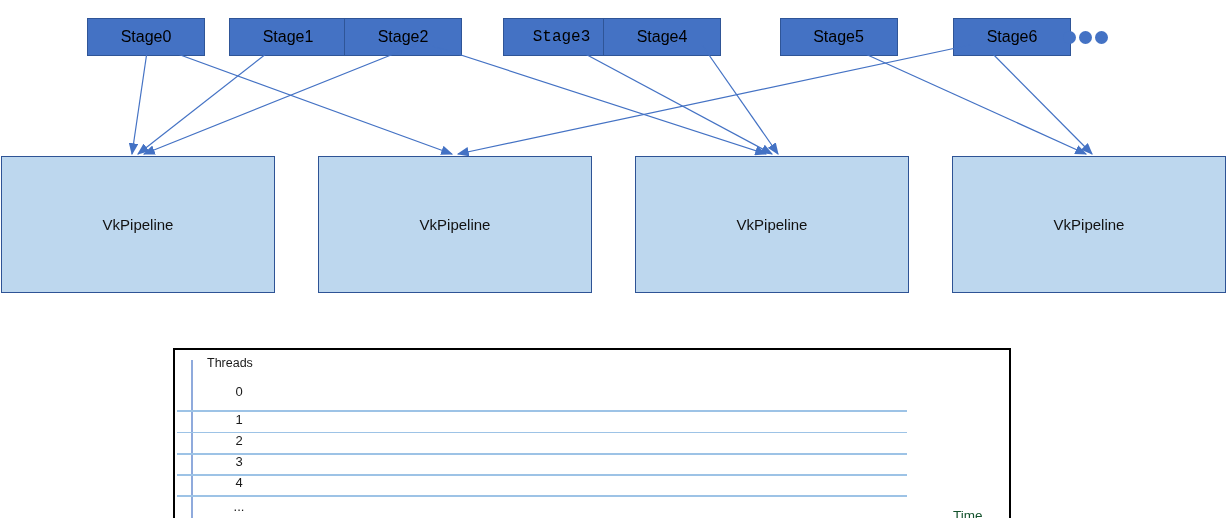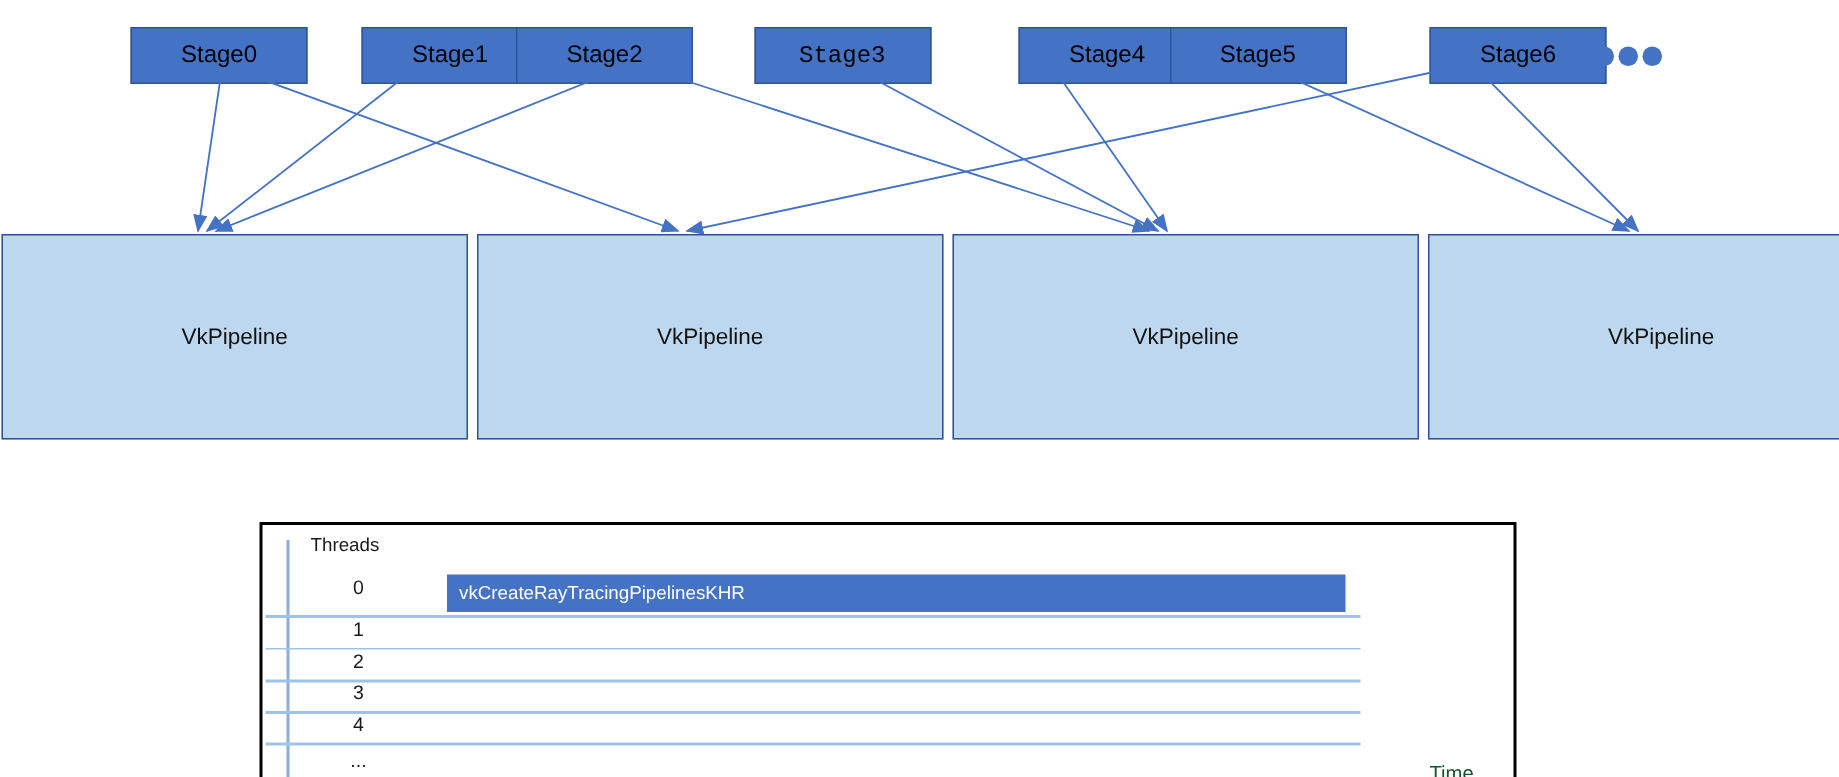--- a/index.html
+++ b/index.html
@@ -12,21 +12,21 @@
     background:#4472c4;border:1px solid #2f5597;box-sizing:border-box;
     color:#000000;font-size:16px;display:flex;align-items:center;justify-content:center;
     z-index:2;
     margin-top:12px;
   }
   .dot{
     position:absolute;top:31px;width:13px;height:13px;border-radius:50%;
     background:#4472c4;z-index:2;
   }
   .pipeline-box{
-    position:absolute;top:156px;width:311px;height:137px;
+    position:absolute;top:156px;width:274px;height:137px;
     background:#bdd7ee;border:1.5px solid #2e5395;box-sizing:border-box;
     color:#111;font-size:15px;display:flex;align-items:center;justify-content:center;
     z-index:1;
   }
   #connector-svg{position:absolute;left:0;top:0;z-index:3;pointer-events:none;}
   #timeline{
     position:absolute;left:173px;top:318px;width:838px;height:197px;
     border:2px solid #000;box-sizing:border-box;background:#fff;z-index:4;margin-top:30px;
   }
   .tl-axis-v{position:absolute;left:16px;top:10px;width:2px;height:172px;background:#8faadc;}
@@ -64,24 +64,24 @@
         <line x1="430" y1="45" x2="766" y2="154" stroke="#4472c4" stroke-width="1.2" marker-end="url(#arrowhead)"></line>
         <line x1="568.5" y1="45" x2="772" y2="154" stroke="#4472c4" stroke-width="1.2" marker-end="url(#arrowhead)"></line>
         <line x1="702" y1="45" x2="778" y2="154" stroke="#4472c4" stroke-width="1.2" marker-end="url(#arrowhead)"></line>
         <line x1="845.5" y1="45" x2="1086" y2="154" stroke="#4472c4" stroke-width="1.2" marker-end="url(#arrowhead)"></line>
         <line x1="984" y1="45" x2="1092" y2="154" stroke="#4472c4" stroke-width="1.2" marker-end="url(#arrowhead)"></line>
       </g>
   </svg>
 
   <div id="stages">
       <div class="stage-box" style="left: 87px;">Stage0</div>
-      <div class="stage-box" style="left: 241px; text-align: center;">Stage1</div>
+      <div class="stage-box" style="left: 229px; text-align: center;">Stage1</div>
       <div class="stage-box" style="left: 344px;">Stage2</div>
       <div class="stage-box" style="left: 502.5px; font-family: Liberation Mono, monospace;">Stage3</div>
-      <div class="stage-box" style="left: 679px;">Stage4</div>
+      <div class="stage-box" style="left: 603px;">Stage4</div>
       <div class="stage-box" style="left: 779.5px;">Stage5</div>
       <div class="stage-box" style="left: 953px;">Stage6</div>
     </div>
 
   <div id="dots">
       <div class="dot" style="left: 1063px;"></div>
       <div class="dot" style="left: 1079px;"></div>
       <div class="dot" style="left: 1095px;"></div>
     </div>
 
@@ -101,21 +101,18 @@
         <div class="tl-row-label" style="left: 44px; top: 83px;">2</div>
         <div class="tl-row-label" style="left: 44px; top: 104px;">3</div>
         <div class="tl-row-label" style="left: 44px; top: 125px;">4</div>
         <div class="tl-row-label" style="left: 44px; top: 149px;">...</div>
         <div class="tl-sep" style="top: 60px;"></div>
         <div class="tl-sep" style="top: 81.5px;"></div>
         <div class="tl-sep" style="top: 103px;"></div>
         <div class="tl-sep" style="top: 124px;"></div>
         <div class="tl-sep" style="top: 145px;"></div>
       </div>
-    <div class="tl-bar">
-      <span>vkCreateRayTracingPipelinesKHR</span>
-    </div>
     <div class="tl-time">Time</div>
     <div class="tl-arrow-line"></div>
     <div class="tl-arrow-head"></div>
   </div>
 
 </div>
 
 </body></html>

